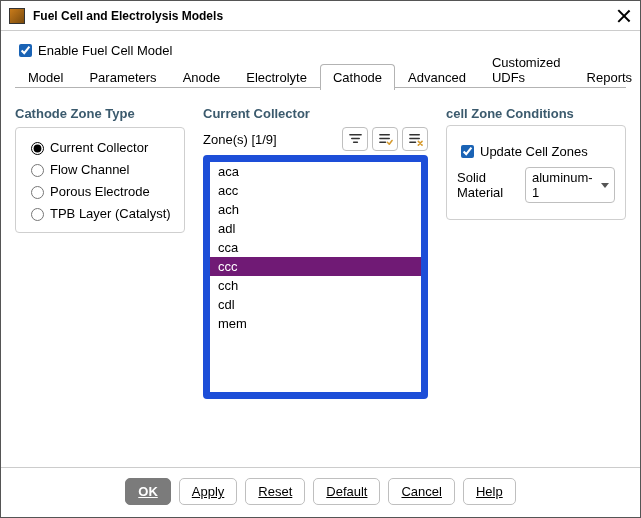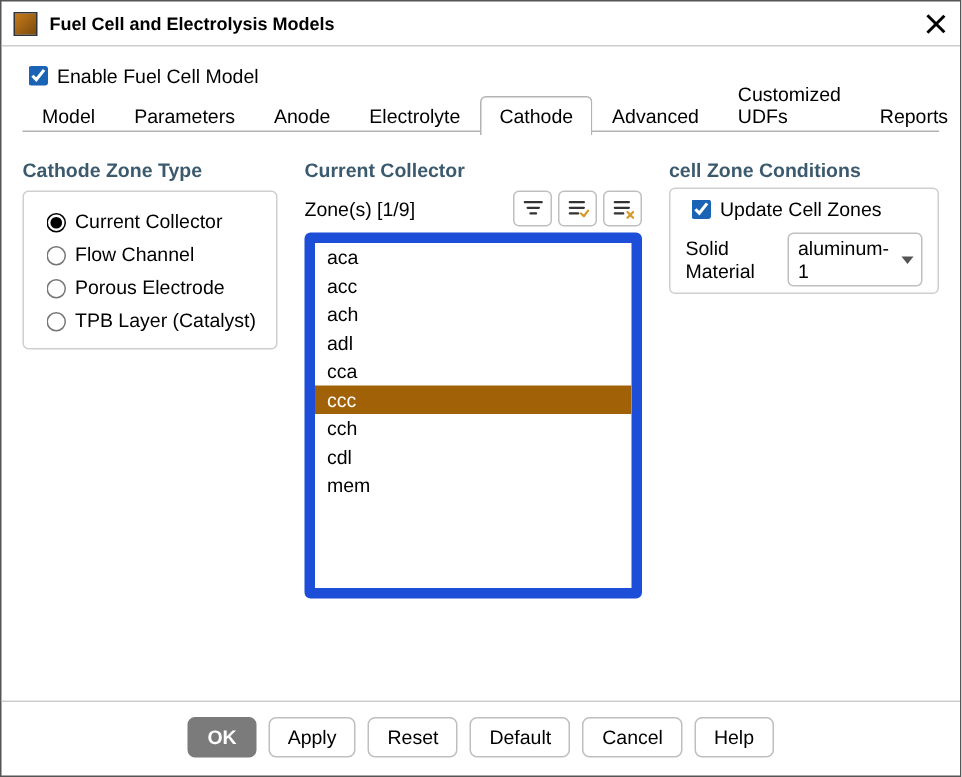--- a/index.html
+++ b/index.html
@@ -75,40 +75,41 @@
   .iconbtn {
     width:26px; height:24px; border:1px solid #bfbfbf; border-radius:4px;
     margin-left:4px; display:flex; align-items:center; justify-content:center;
     background:#fff; cursor:default; position:relative;
   }
   .iconbtn svg { width:15px; height:15px; }
   .zone-list {
     border:7px solid #1d4ed8; border-radius:4px; height: 244px; overflow:auto; background:#fff;
   }
   .zone-item { padding:2px 8px; cursor:default; }
-  .zone-item.selected { background:#a16207; color:#fff; }
+  .zone-item.selected { background:#701a75; color:#fff; }
   .czc-title { font-weight:700; color:#3b5a6d; margin-bottom:4px; }
-  .czc-box { border:1px solid #cfcfcf; border-radius:4px; padding:4px 10px; }
+  .czc-box { border:1px solid #cfcfcf; border-radius:4px; padding:16px 10px; }
   .czc-row { display:flex; align-items:center; margin-bottom:6px; }
   .czc-row input[type=checkbox]{ margin-right:6px; accent-color:#1a63b5; }
   .solid-row { display:flex; align-items:center; gap:6px; }
   .select {
     border:1px solid #bfbfbf; border-radius:4px; padding:2px 18px 2px 6px;
     position:relative; background:#fff; min-width: 90px;
   }
   .select::after {
     content:""; position:absolute; right:5px; top:50%; margin-top:-2px;
     border-left:4px solid transparent; border-right:4px solid transparent; border-top:5px solid #555;
   }
   .footer {
     border-top: 1px solid #ccc; padding: 10px 0 12px 0; display:flex; justify-content:center; gap:8px;
   }
   .btn {
     border:1px solid #bfbfbf; border-radius:5px; padding:5px 12px; background:#fff; cursor:default;
     font-size:13px;
+    text-decoration:underline;
   }
   .btn.primary { background:#7b7b7b; color:#fff; border-color:#7b7b7b; font-weight:600; }
 </style>
 </head>
 <body>
 
 <div class="window">
 
   <div class="titlebar">
     <div class="app-icon"></div>

